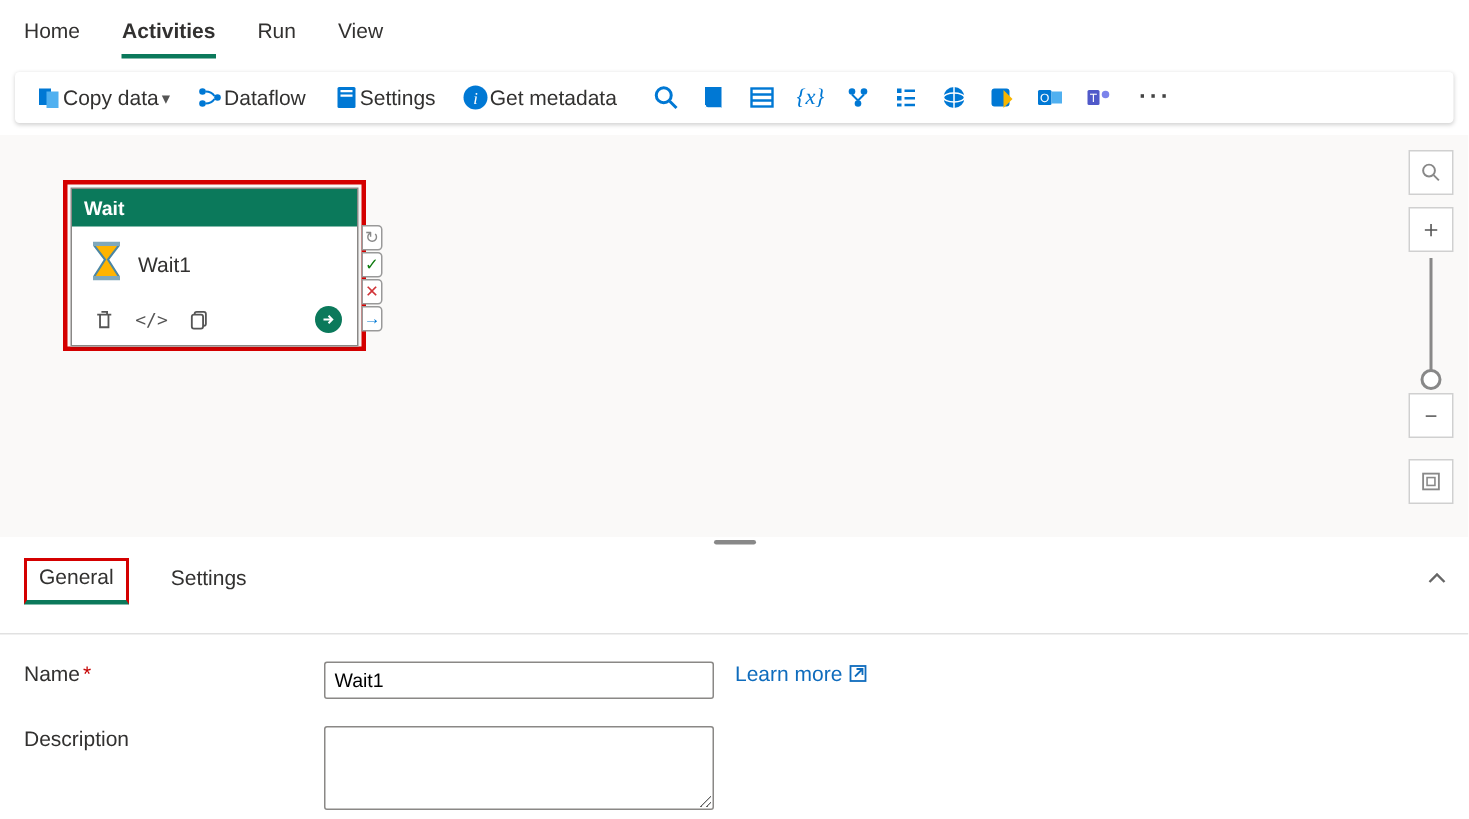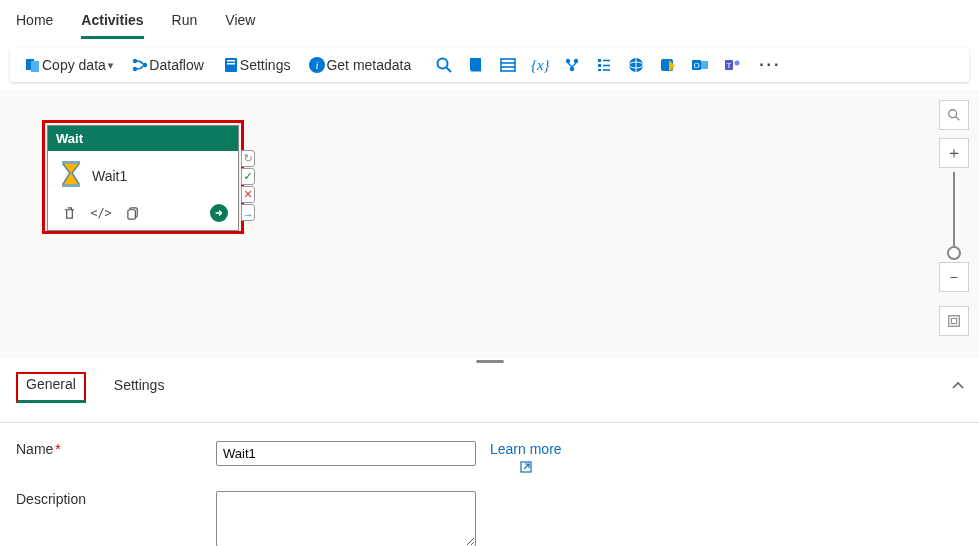--- a/index.html
+++ b/index.html
@@ -224,21 +224,20 @@
     resize:both;
   }
   .learn {
     margin-left:14px;
     color:#0f6cbd;
     text-decoration:none;
     font-size:14px;
     display:inline-flex;
     align-items:center;
     gap:4px;
-    flex-direction:column;
   }
 </style>
 </head>
 <body>
 
 <div class="nav">
   <div class="nav-item">Home</div>
   <div class="nav-item active">Activities</div>
   <div class="nav-item">Run</div>
   <div class="nav-item">View</div>

